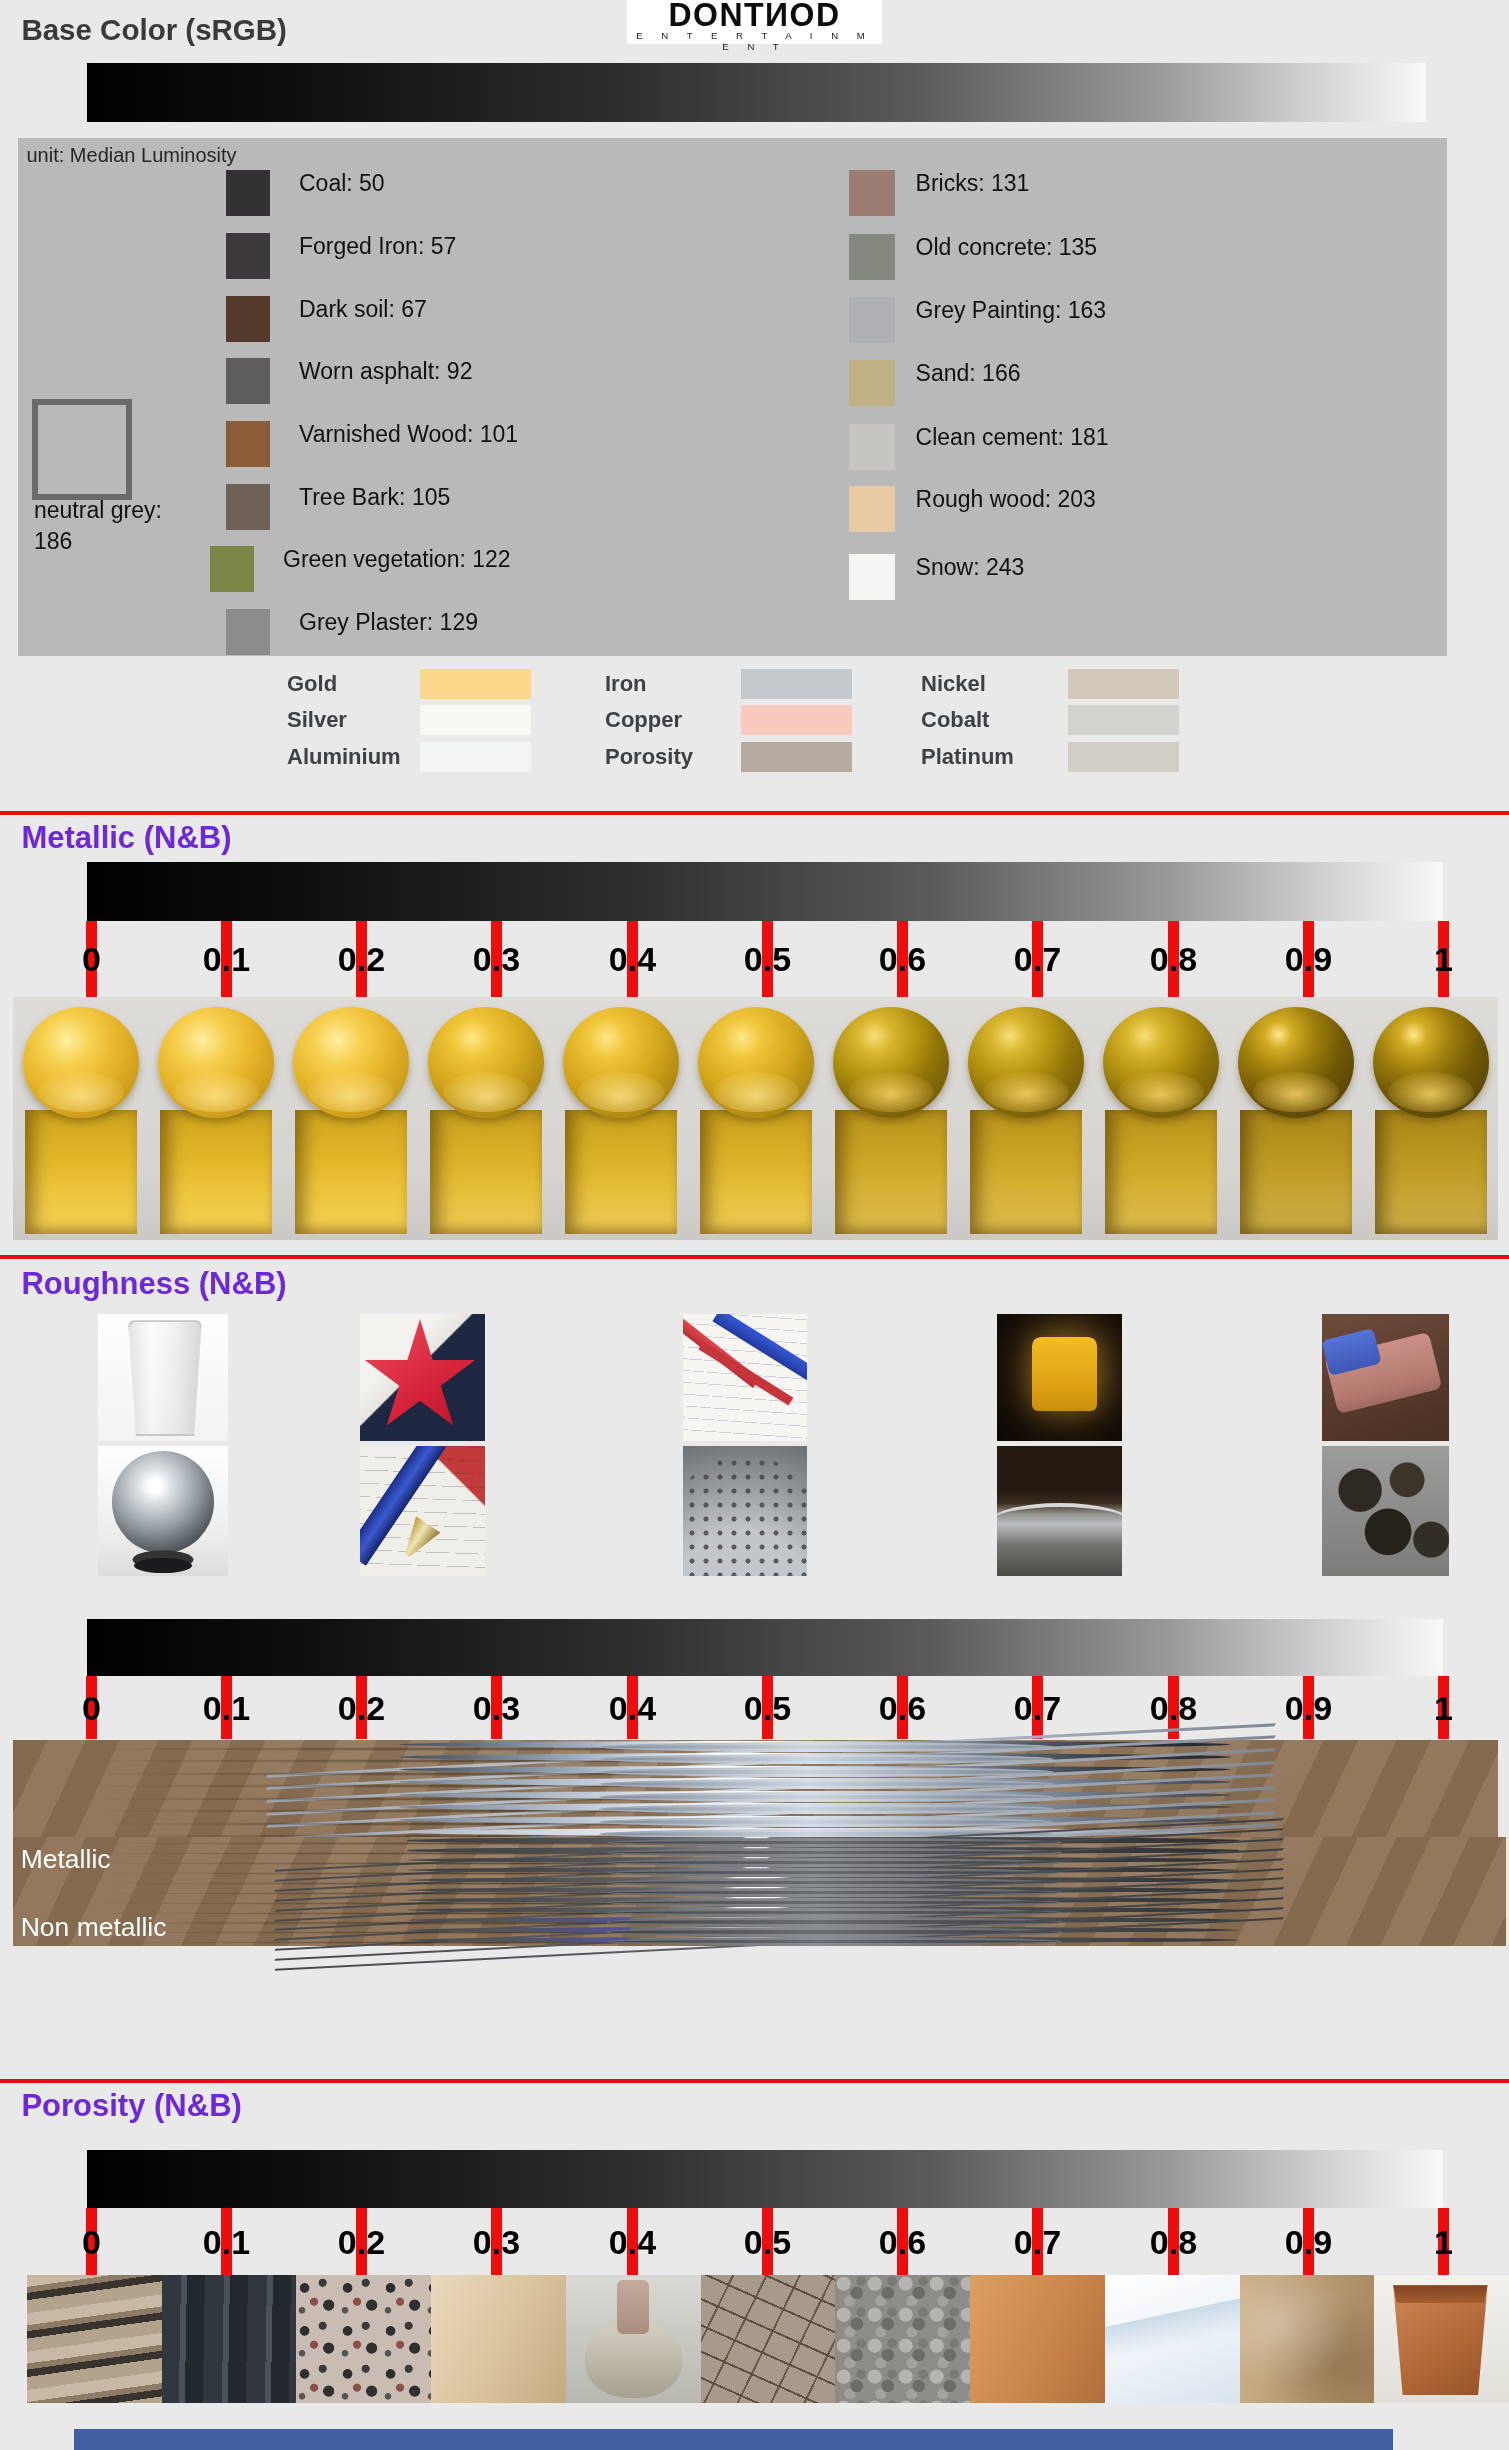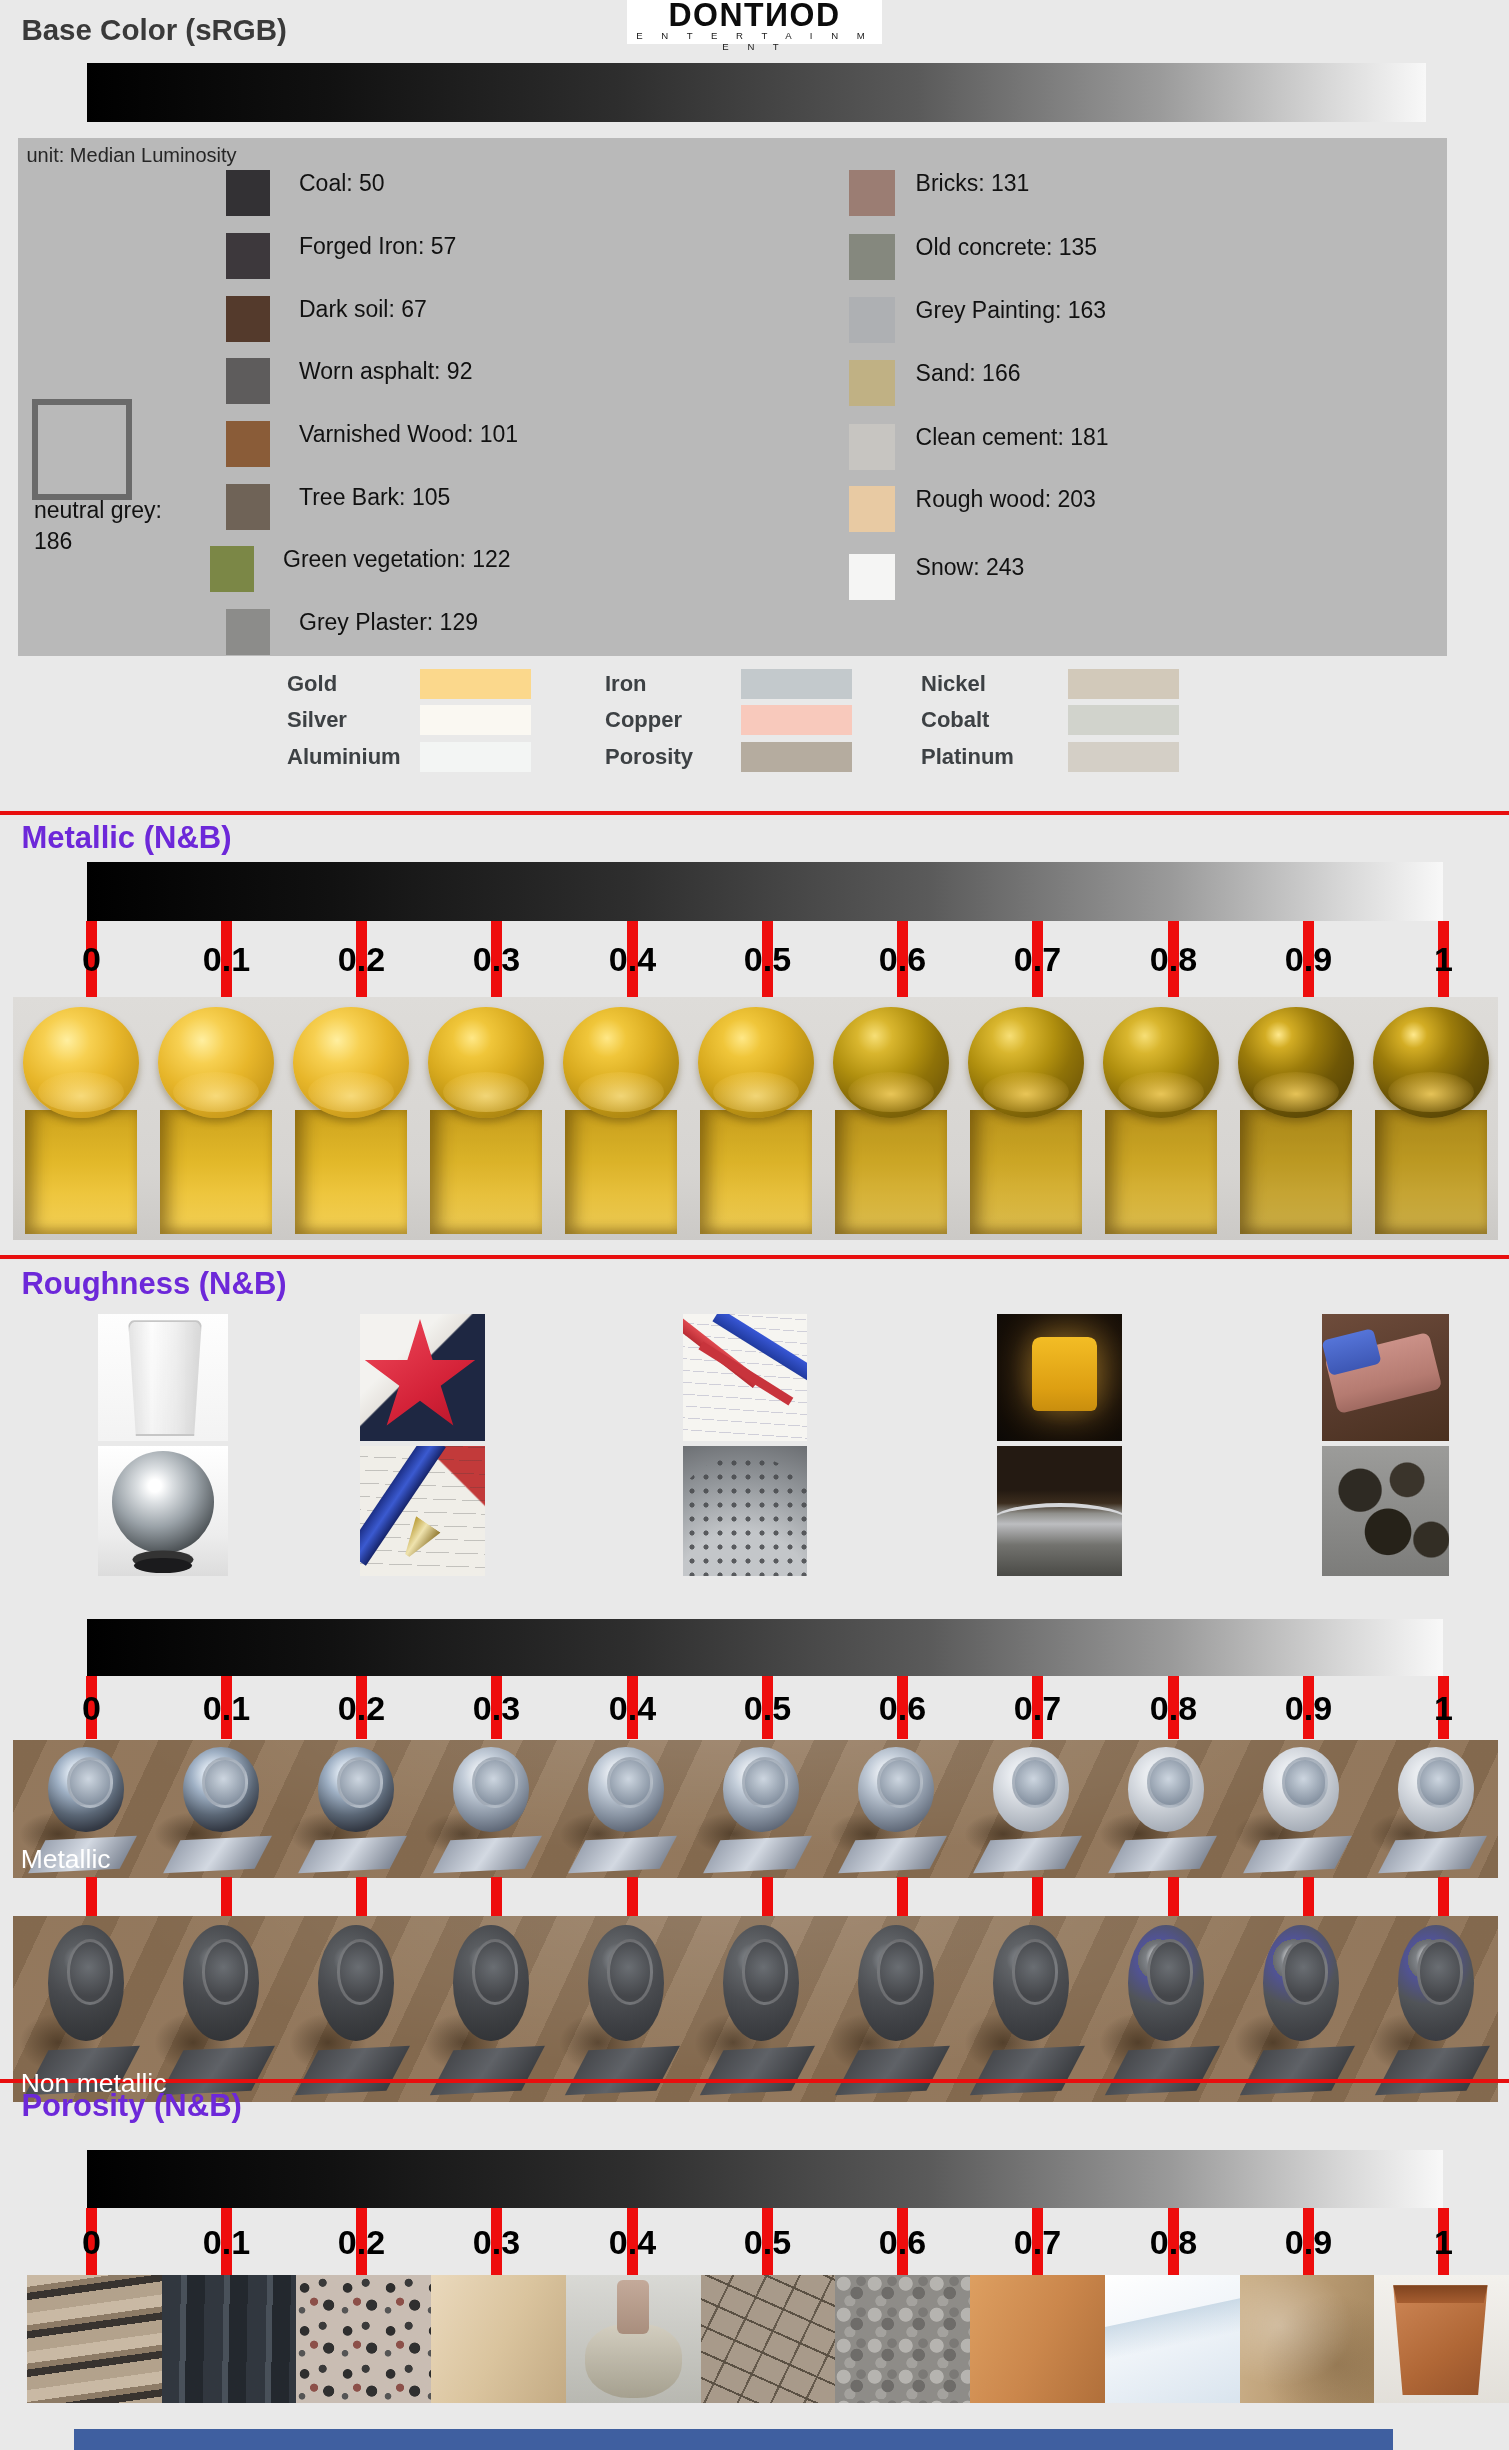--- a/index.html
+++ b/index.html
@@ -71,23 +71,23 @@
   .gtile:nth-child(n+7) .gball{background:radial-gradient(circle at 36% 26%,#f7df76 0%,#d9b62e 16%,#b1900f 40%,#8f7208 58%,#7c6208 74%,#6d5607 100%);}
   .gtile:nth-child(n+7) .gball:after{background:radial-gradient(ellipse at 50% 55%,rgba(242,206,96,.9),rgba(220,180,70,.25) 64%,transparent 80%);}
   .gtile:nth-child(n+10) .gball{background:radial-gradient(circle at 35% 25%,#ffe98c 0%,#d3ad24 12%,#9c7c0b 34%,#6f5706 58%,#5e4a06 76%,#554306 100%);}
   .gtile:nth-child(n+4) .gcube{filter:brightness(.97);}
   .gtile:nth-child(n+7) .gcube{filter:brightness(.9);}
   .gtile:nth-child(n+10) .gcube{filter:brightness(.83);}
 
   
   .shstrip{position:absolute;left:13.3px;width:1485px;display:flex;background-color:#8d7154;
     background-image:repeating-linear-gradient(115deg,rgba(0,0,0,.07) 0 31px,rgba(255,255,255,.05) 31px 66px),
-      radial-gradient(ellipse at 50% -10%,rgba(255,255,255,.14),transparent 60%);}
+      radial-gradient(ellipse at 50% -10%,rgba(255,255,255,.14),transparent 60%);flex-direction:column;}
   #mstrip{top:1740px;height:138px;}
-  #nmstrip{top:1916px;height:186px;}
+  #nmstrip{top:1837px;height:109px;padding-left:8px;}
   .stile{position:relative;flex:1;}
   .sshadow{position:absolute;left:4%;bottom:16%;width:58%;height:32%;
     background:radial-gradient(ellipse,rgba(35,22,8,.5),transparent 70%);}
   .splate{position:absolute;left:18%;bottom:5%;width:66%;height:24%;transform:skewX(-30deg) rotate(-3deg);}
   #mstrip .splate{background:linear-gradient(100deg,#9ba3b1,#d3d9e2 48%,#7f8795);}
   #nmstrip .splate{background:linear-gradient(100deg,#46484c,#5f6267 48%,#3a3c40);}
   .sball{position:absolute;left:26%;top:5%;width:56%;height:62%;border-radius:50%;}
   .sball:after{content:"";position:absolute;left:24%;top:12%;width:54%;height:52%;border-radius:50%;
     border:3.7px solid rgba(255,255,255,.22);}
   #mstrip .sball{background:radial-gradient(circle at 40% 32%,#ffffff 0 4%,#dfe8f2 12%,#9fb0c4 30%,#5a6675 56%,#353b46 76%,#262a33 92%);}

